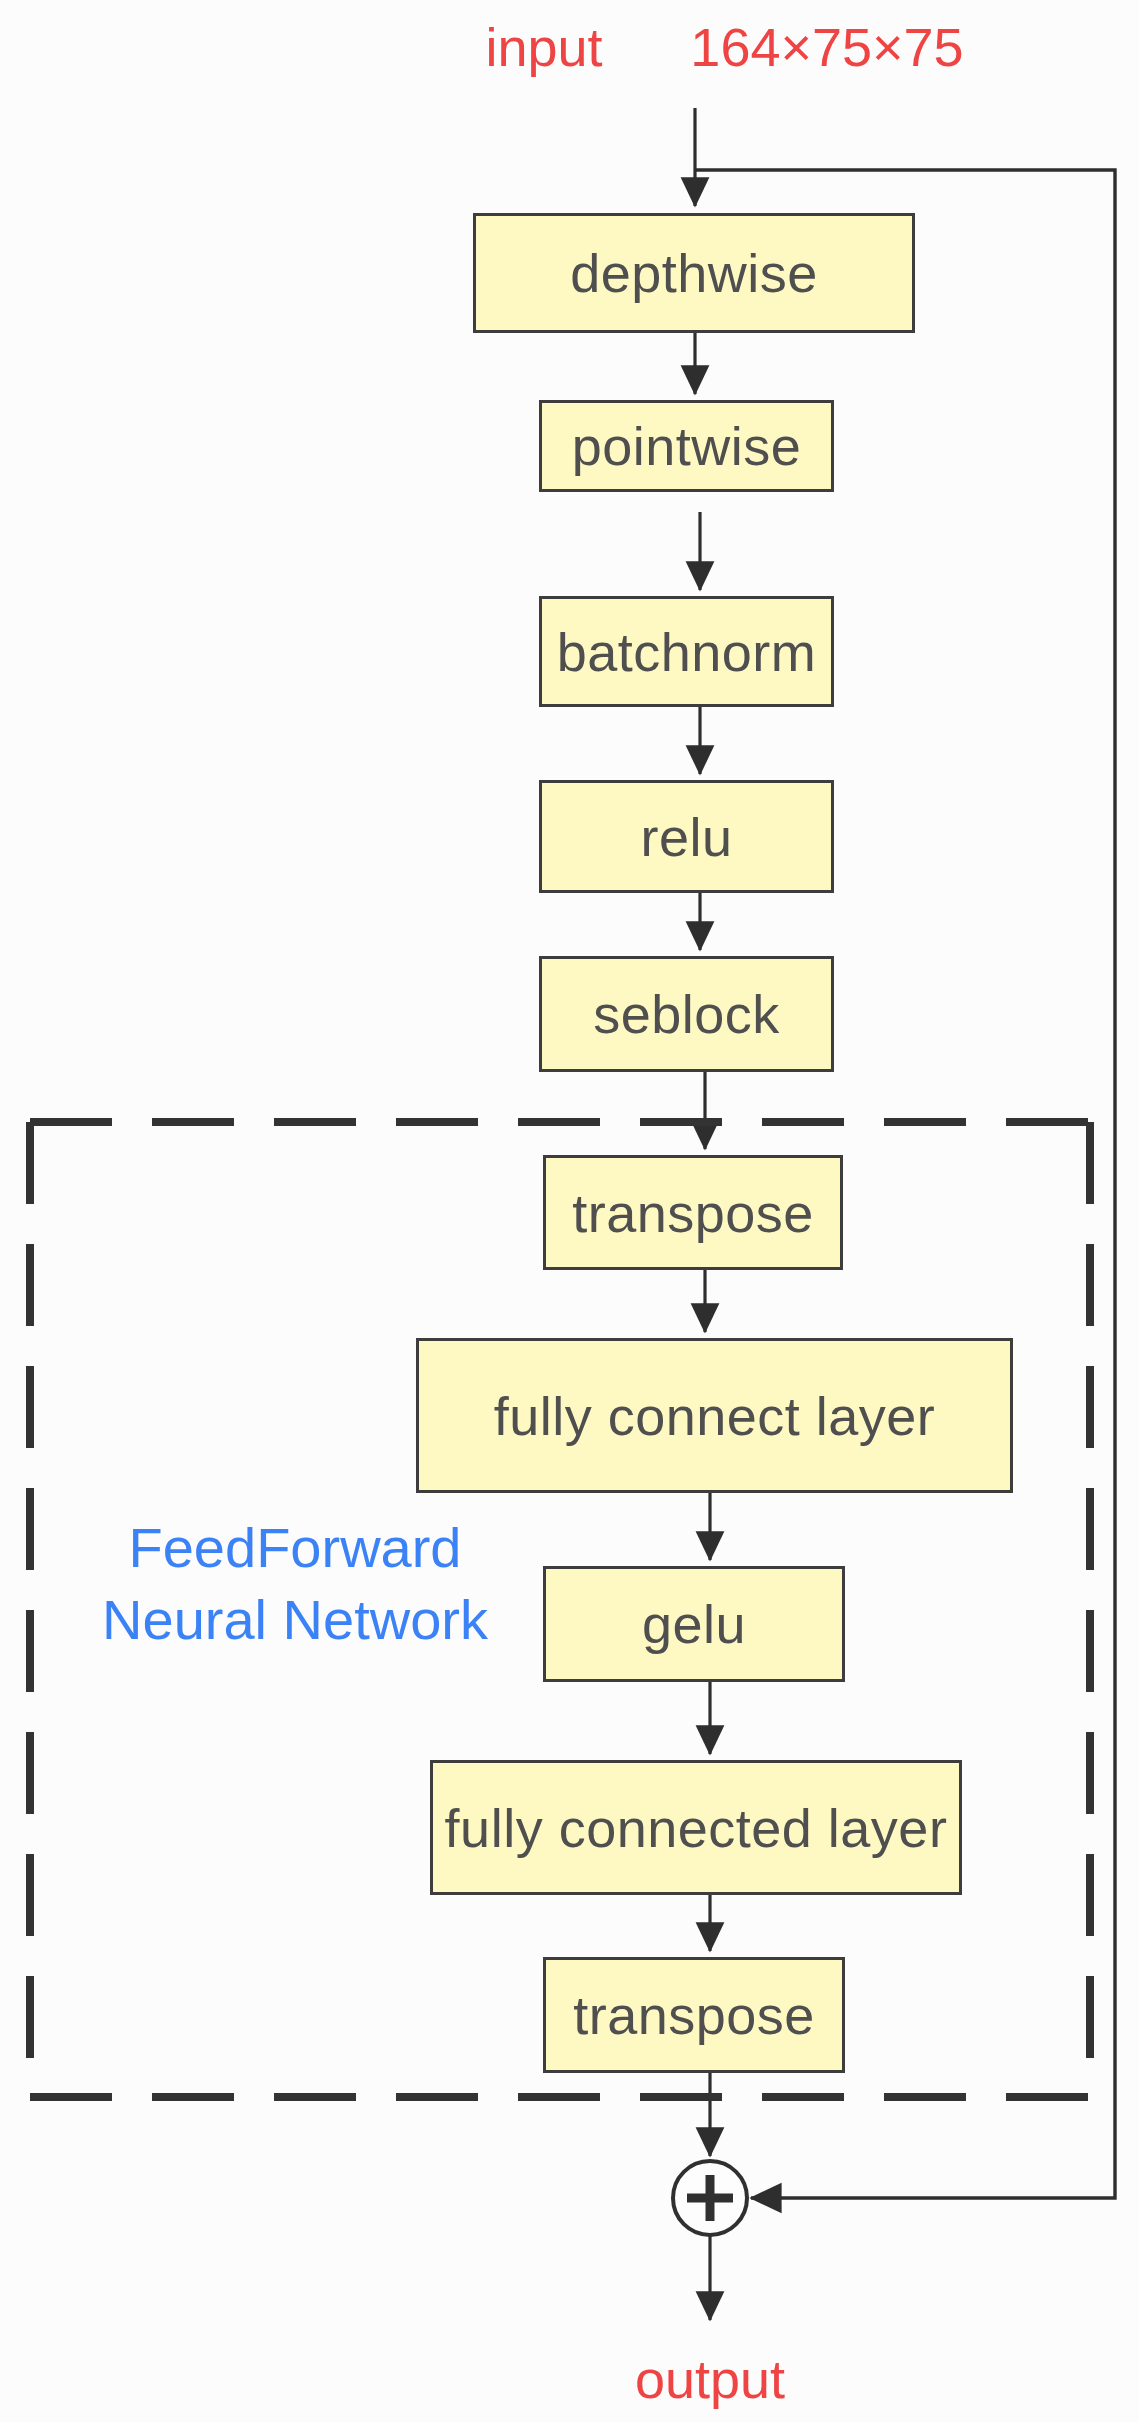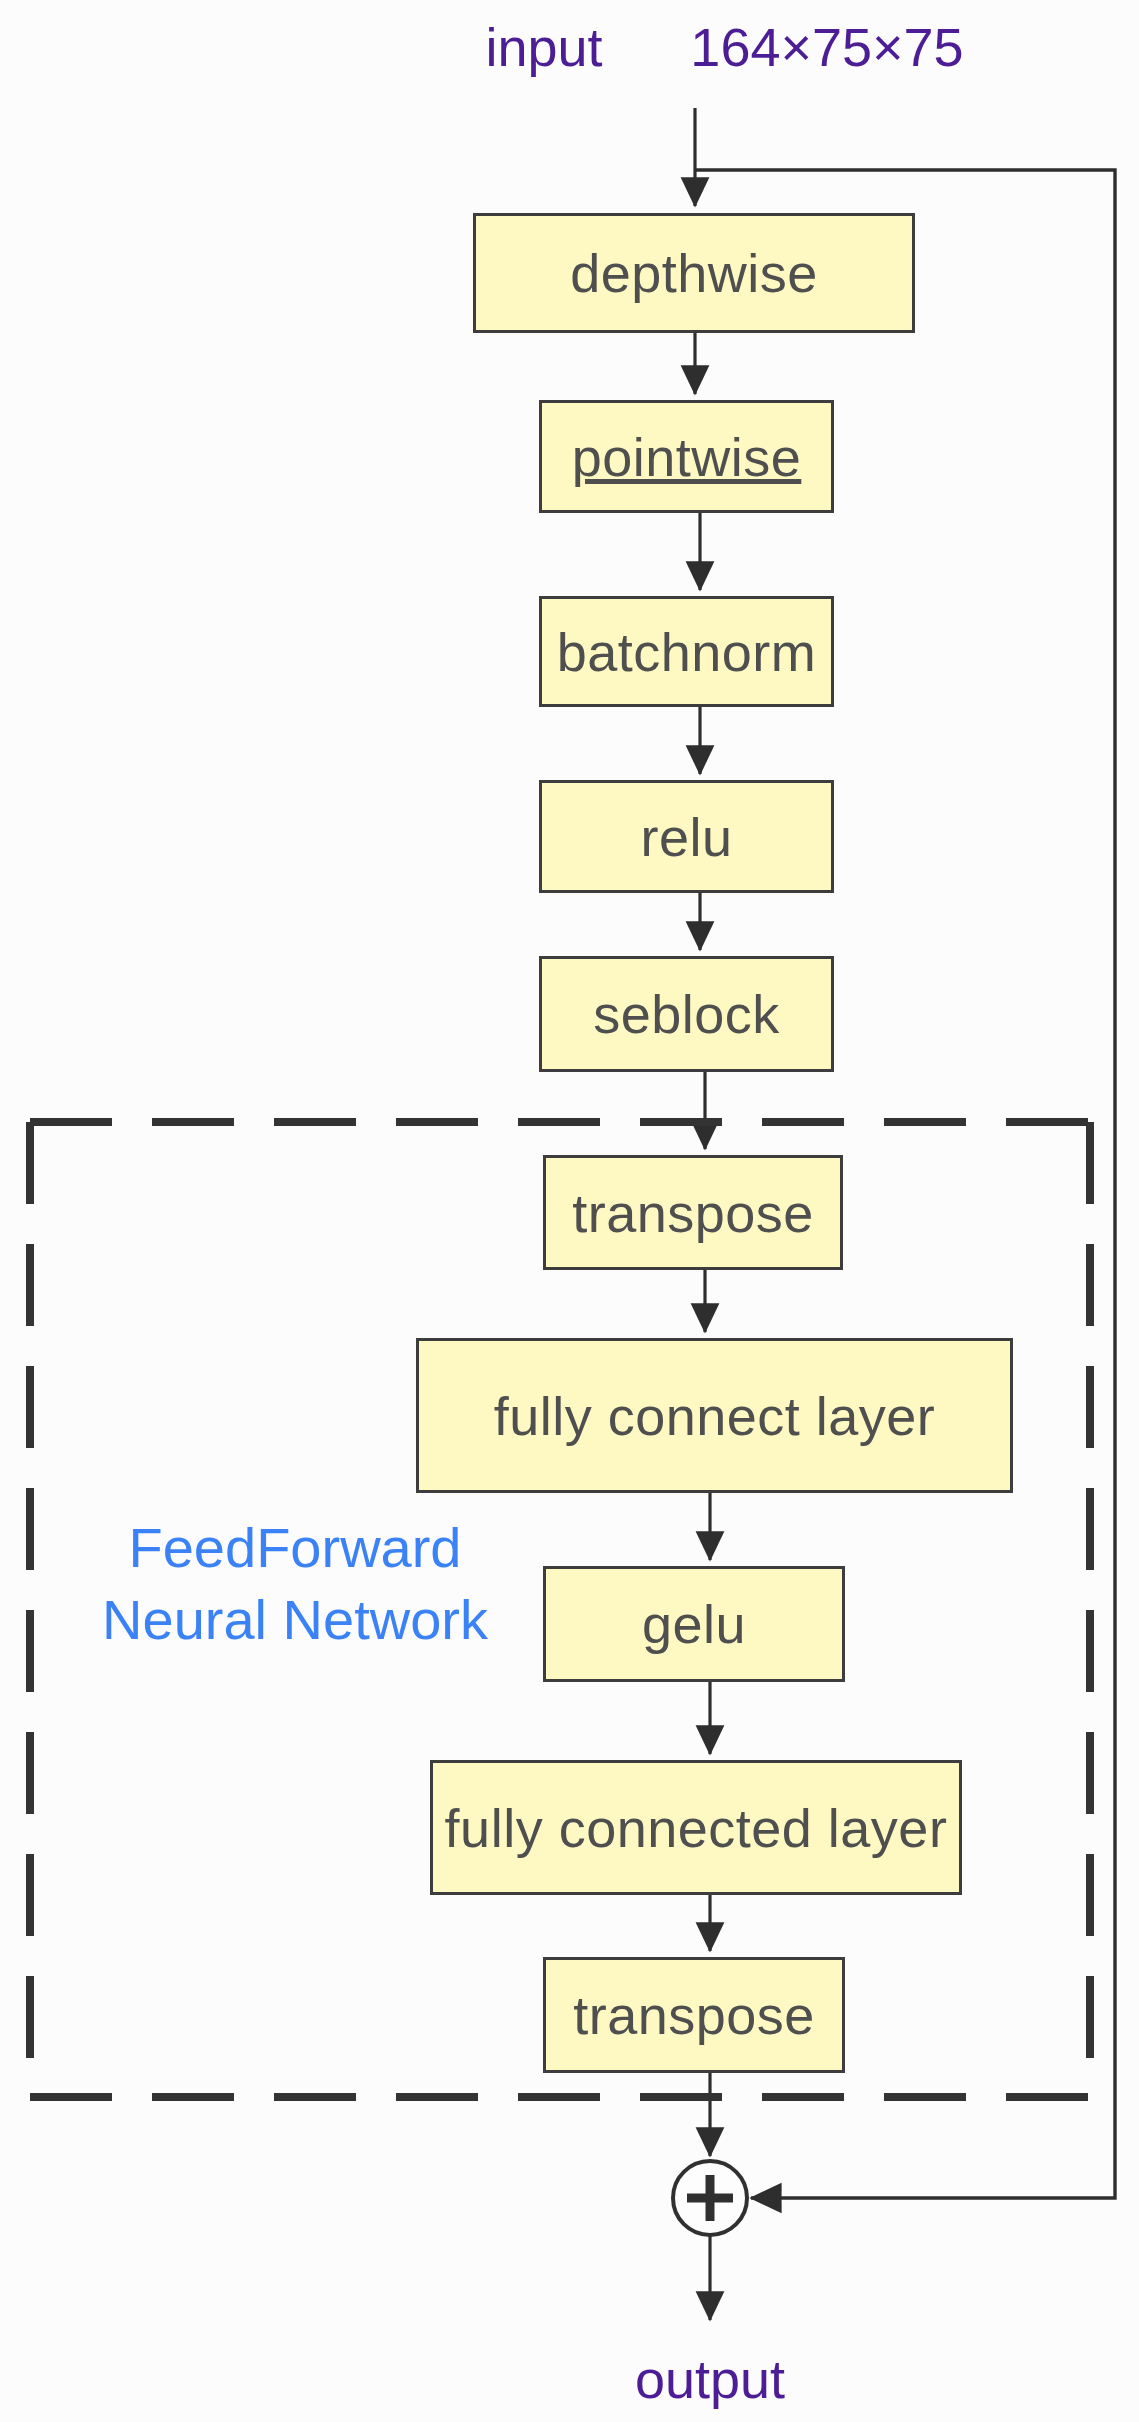--- a/index.html
+++ b/index.html
@@ -30,21 +30,21 @@
     display: flex;
     align-items: center;
     justify-content: center;
     font-size: 54px;
     color: #4f4f4f;
     letter-spacing: 0.5px;
     white-space: nowrap;
   }
   .free-label {
     position: absolute;
-    color: #4c1d95;
+    color: #ef4444;
     font-size: 54px;
     text-align: center;
     white-space: nowrap;
   }
   .group-label {
     position: absolute;
     left: 60px;
     top: 1512px;
     width: 470px;
     color: #3b82f6;
@@ -96,21 +96,21 @@
     </g>
   </svg>
 
   <div class="free-label" style="left:459px; top:16px; width:170px;">input</div>
   <div class="free-label" style="left:667px; top:16px; width:320px;">164×75×75</div>
 
   <div class="node-box" style="left:473px; top:213px; width:442px; height:120px;">
     <span>depthwise</span>
   </div>
 
-  <div class="node-box" style="left:539px; top:400px; width:295px; height:113px;text-decoration:underline;">
+  <div class="node-box" style="left:539px; top:400px; width:295px; height:92px;">
     <span>pointwise</span>
   </div>
 
   <div class="node-box" style="left:539px; top:596px; width:295px; height:111px;">
     <span>batchnorm</span>
   </div>
 
   <div class="node-box" style="left:539px; top:780px; width:295px; height:113px;">
     <span>relu</span>
   </div>

